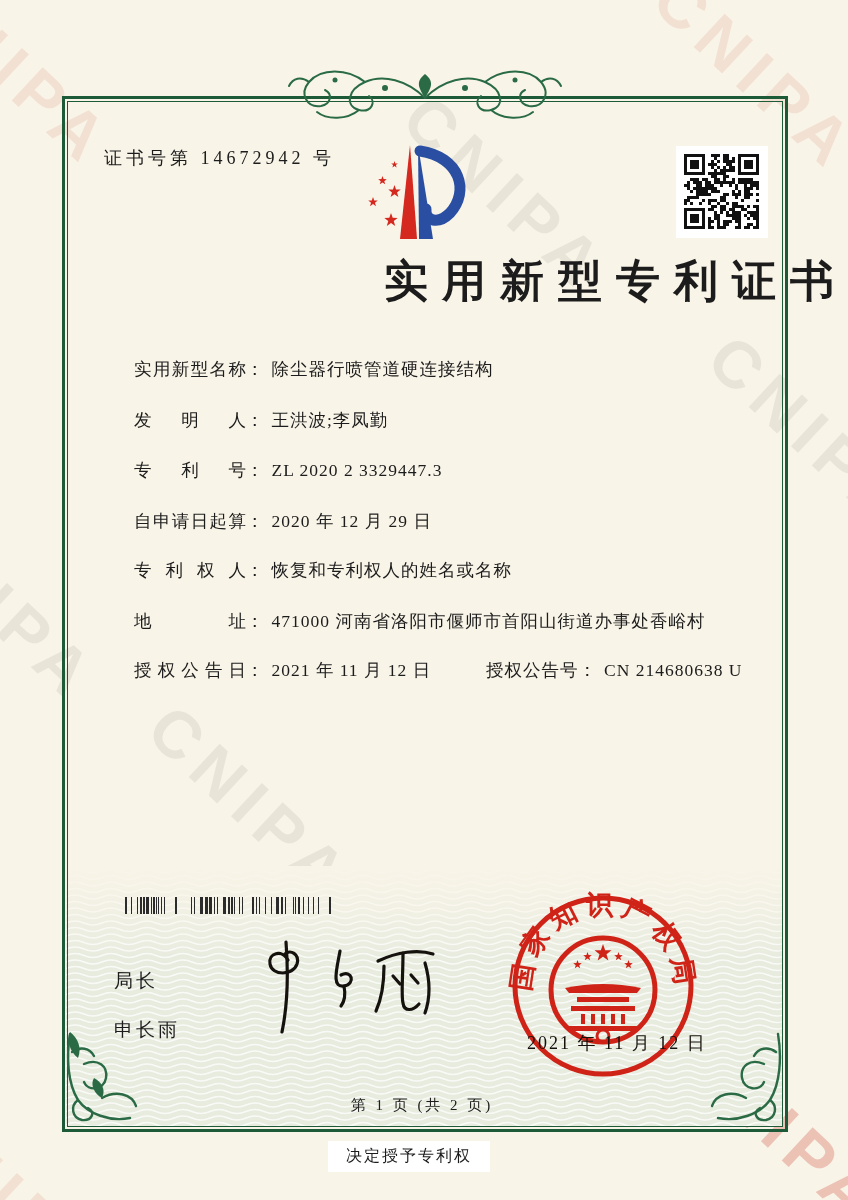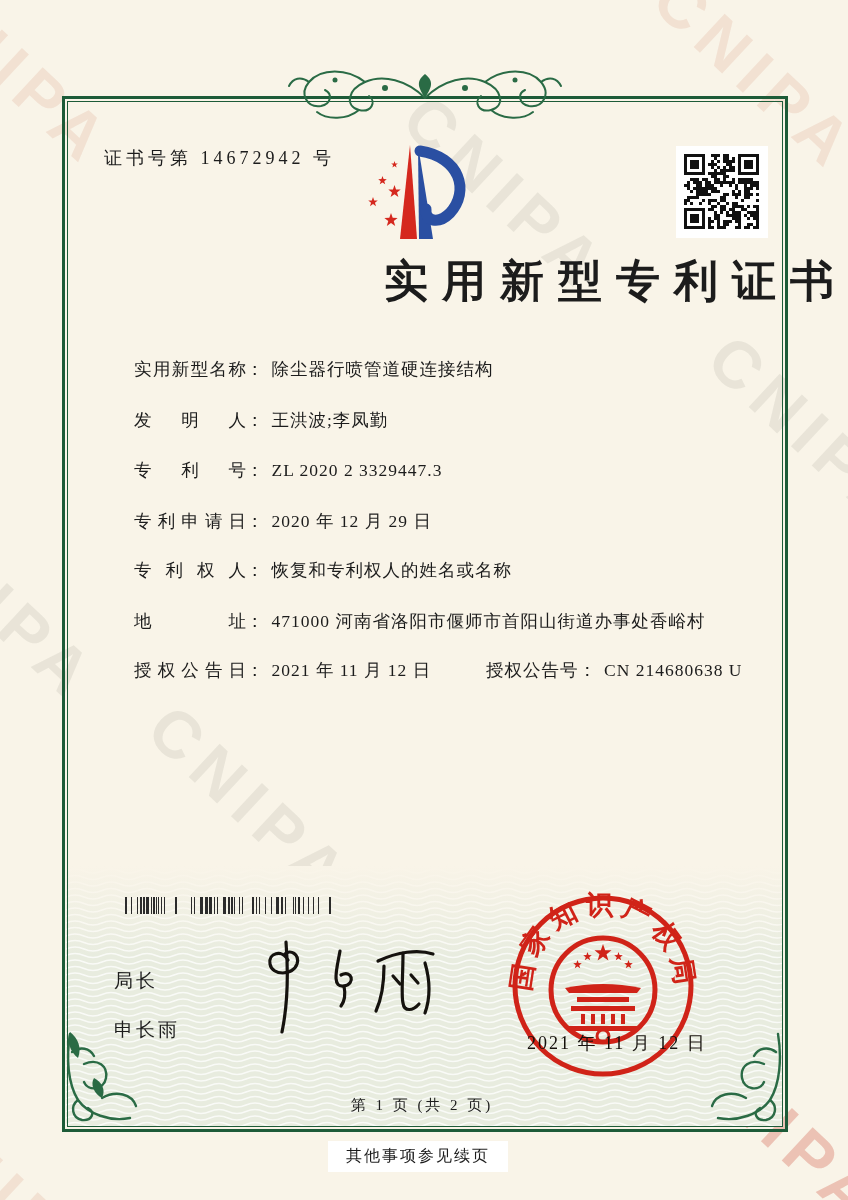--- a/index.html
+++ b/index.html
@@ -454,21 +454,21 @@
     <div class="frow" style="top:357px">
       <span class="flabel">实用新型名称</span><span class="fcolon">：</span><span class="fvalue">除尘器行喷管道硬连接结构</span>
     </div>
     <div class="frow" style="top:408px">
       <span class="flabel">发明人</span><span class="fcolon">：</span><span class="fvalue">王洪波;李凤勤</span>
     </div>
     <div class="frow" style="top:458px">
       <span class="flabel">专利号</span><span class="fcolon">：</span><span class="fvalue">ZL 2020 2 3329447.3</span>
     </div>
     <div class="frow" style="top:509px">
-      <span class="flabel">专利申请日</span><span class="fcolon">：</span><span class="fvalue">2020 年 12 月 29 日</span>
+      <span class="flabel">自申请日起算</span><span class="fcolon">：</span><span class="fvalue">2020 年 12 月 29 日</span>
     </div>
     <div class="frow" style="top:558px">
       <span class="flabel">专利权人</span><span class="fcolon">：</span><span class="fvalue">恢复和专利权人的姓名或名称</span>
     </div>
     <div class="frow" style="top:609px">
       <span class="flabel">地址</span><span class="fcolon">：</span><span class="fvalue">471000 河南省洛阳市偃师市首阳山街道办事处香峪村</span>
     </div>
     <div class="frow" style="top:658px">
       <span class="flabel">授权公告日</span><span class="fcolon">：</span><span class="fvalue">2021 年 11 月 12 日</span>
       <span class="fpair2">
@@ -564,15 +564,15 @@
       <rect x="98" y="128" width="4" height="10"></rect>
         <rect x="108" y="128" width="4" height="10"></rect>
       <rect x="118" y="128" width="4" height="10"></rect>
       <rect x="66" y="140" width="68" height="5"></rect>
       <circle cx="100" cy="150" r="6" fill="none" stroke="#d02318" stroke-width="3"></circle>
     </g>
   </svg>
   <div class="seal-date">2021 年 11 月 12 日</div>
 
   <div class="page-info">第 1 页 (共 2 页)</div>
-  <div class="cont-box">其他事项参见续页</div>
+  <div class="cont-box">决定授予专利权</div>
 
 </div>
 
 </body></html>

